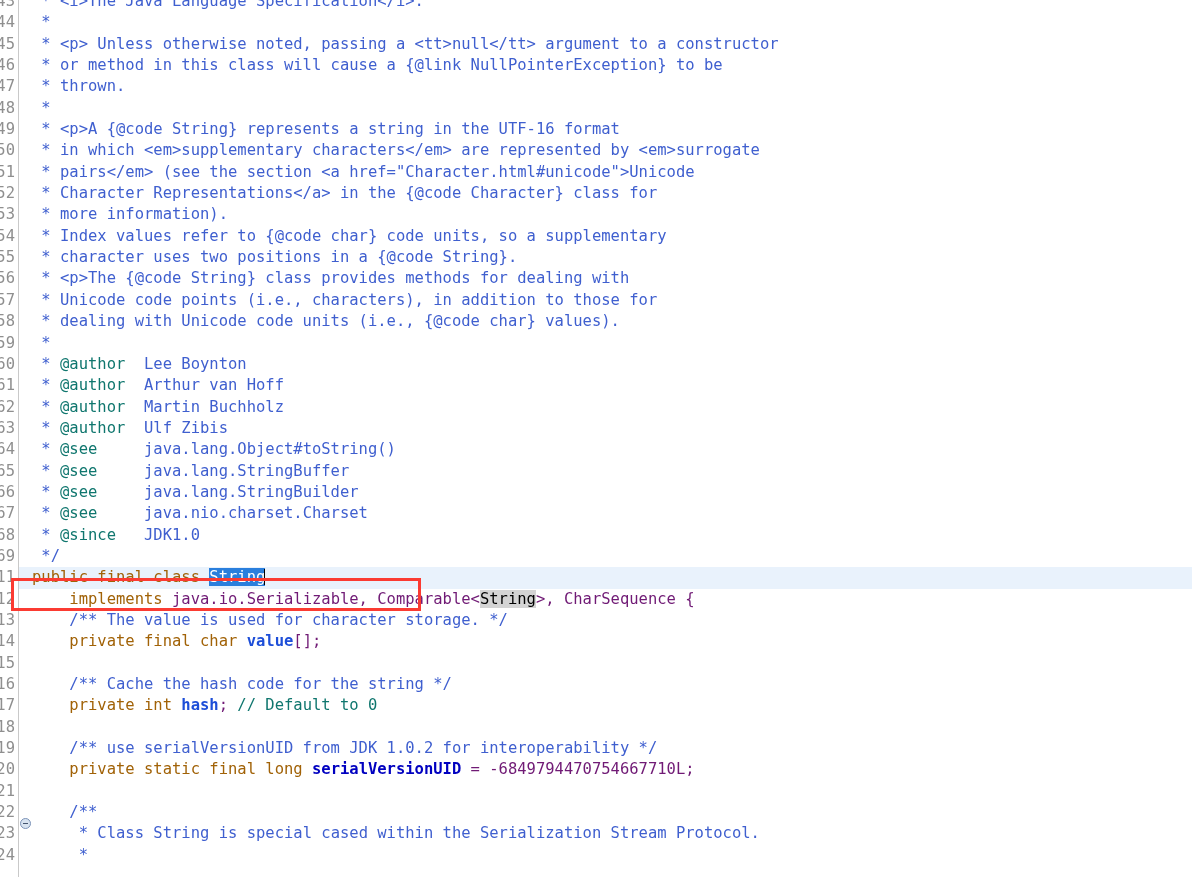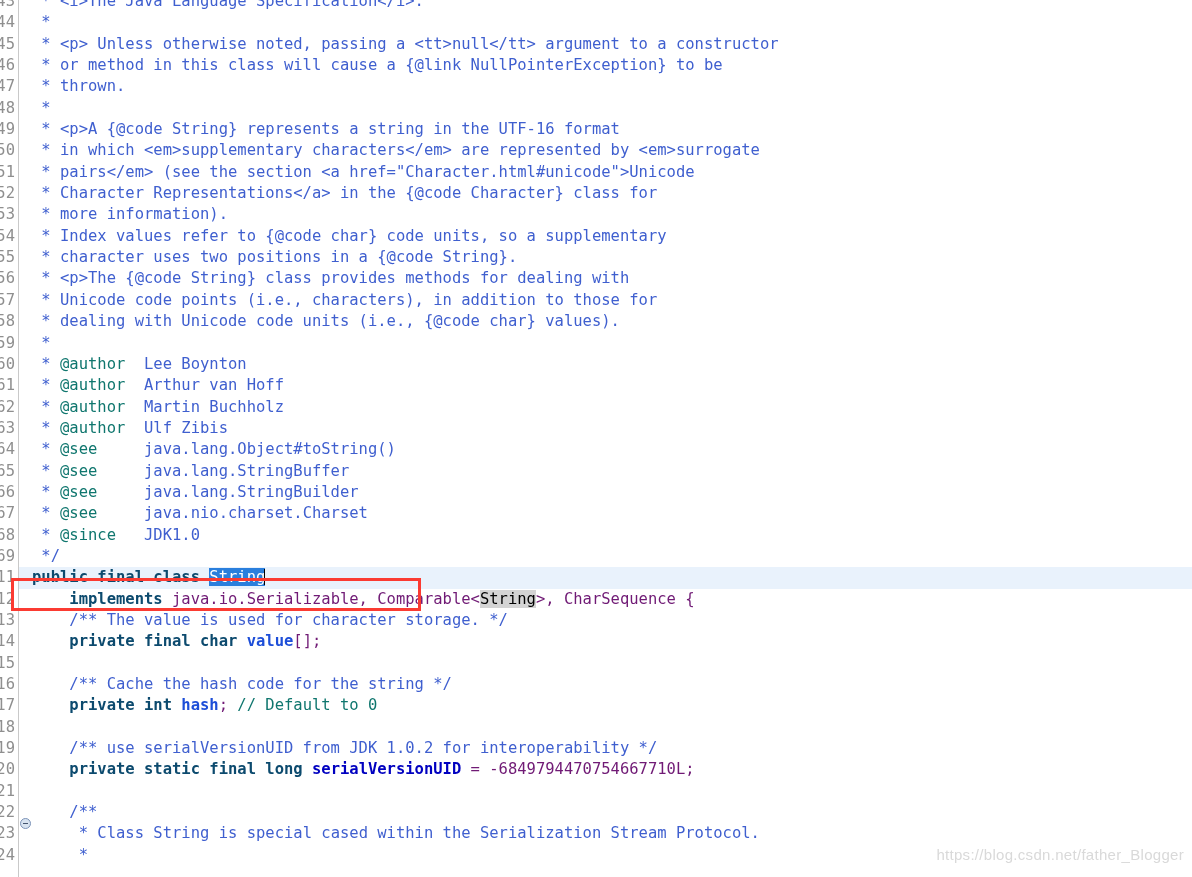--- a/index.html
+++ b/index.html
@@ -42,21 +42,21 @@
     position:absolute;left:19px;width:1173px;height:21.35px;
     background:#e9f2fc;z-index:1;
   }
   .sel{background:#2a7fdd;color:#ffffff;}
   .caret{display:inline-block;width:1px;height:16px;background:#000;
          vertical-align:-3px;margin-left:-1px;}
   .occ{background:#d4d4d4;}
   
   .cmt{color:#3f5fcf;}
   .cmt-tag{color:#0f766e;}
-  .kw{color:#0c4a6e;font-weight:bold;}
+  .kw{color:#a16207;font-weight:normal;}
   .fld{color:#1d4ed8;font-weight:bold;}
   .fld-i{color:#0000c0;font-weight:bold;}
   .lcmt{color:#0f766e;}
   .pln{color:#701a75;}
   
   .redbox{
     position:absolute;left:11px;top:578px;width:410px;height:33px;
     border:3px solid #fb3b32;box-sizing:border-box;z-index:8;
     pointer-events:none;
   }
@@ -75,16 +75,15 @@
   <div class="cur-line" style="top: 567.45px;"></div>
 
   <div class="gutter">
     <div class="gutter-nums" id="gutter-nums"><div>43</div><div>44</div><div>45</div><div>46</div><div>47</div><div>48</div><div>49</div><div>50</div><div>51</div><div>52</div><div>53</div><div>54</div><div>55</div><div>56</div><div>57</div><div>58</div><div>59</div><div>60</div><div>61</div><div>62</div><div>63</div><div>64</div><div>65</div><div>66</div><div>67</div><div>68</div><div>69</div><div>111</div><div>112</div><div>113</div><div>114</div><div>115</div><div>116</div><div>117</div><div>118</div><div>119</div><div>120</div><div>121</div><div>122</div><div>123</div><div>124</div></div>
   </div>
 
   <div class="code" id="code-lines"><div class="ln"><span class="cmt"> * &lt;i&gt;The Java Language Specification&lt;/i&gt;.</span></div><div class="ln"><span class="cmt"> *</span></div><div class="ln"><span class="cmt"> * &lt;p&gt; Unless otherwise noted, passing a &lt;tt&gt;null&lt;/tt&gt; argument to a constructor</span></div><div class="ln"><span class="cmt"> * or method in this class will cause a {@link NullPointerException} to be</span></div><div class="ln"><span class="cmt"> * thrown.</span></div><div class="ln"><span class="cmt"> *</span></div><div class="ln"><span class="cmt"> * &lt;p&gt;A {@code String} represents a string in the UTF-16 format</span></div><div class="ln"><span class="cmt"> * in which &lt;em&gt;supplementary characters&lt;/em&gt; are represented by &lt;em&gt;surrogate</span></div><div class="ln"><span class="cmt"> * pairs&lt;/em&gt; (see the section &lt;a href="Character.html#unicode"&gt;Unicode</span></div><div class="ln"><span class="cmt"> * Character Representations&lt;/a&gt; in the {@code Character} class for</span></div><div class="ln"><span class="cmt"> * more information).</span></div><div class="ln"><span class="cmt"> * Index values refer to {@code char} code units, so a supplementary</span></div><div class="ln"><span class="cmt"> * character uses two positions in a {@code String}.</span></div><div class="ln"><span class="cmt"> * &lt;p&gt;The {@code String} class provides methods for dealing with</span></div><div class="ln"><span class="cmt"> * Unicode code points (i.e., characters), in addition to those for</span></div><div class="ln"><span class="cmt"> * dealing with Unicode code units (i.e., {@code char} values).</span></div><div class="ln"><span class="cmt"> *</span></div><div class="ln"><span class="cmt"> * </span><span class="cmt-tag">@author</span><span class="cmt">  Lee Boynton</span></div><div class="ln"><span class="cmt"> * </span><span class="cmt-tag">@author</span><span class="cmt">  Arthur van Hoff</span></div><div class="ln"><span class="cmt"> * </span><span class="cmt-tag">@author</span><span class="cmt">  Martin Buchholz</span></div><div class="ln"><span class="cmt"> * </span><span class="cmt-tag">@author</span><span class="cmt">  Ulf Zibis</span></div><div class="ln"><span class="cmt"> * </span><span class="cmt-tag">@see</span><span class="cmt">     java.lang.Object#toString()</span></div><div class="ln"><span class="cmt"> * </span><span class="cmt-tag">@see</span><span class="cmt">     java.lang.StringBuffer</span></div><div class="ln"><span class="cmt"> * </span><span class="cmt-tag">@see</span><span class="cmt">     java.lang.StringBuilder</span></div><div class="ln"><span class="cmt"> * </span><span class="cmt-tag">@see</span><span class="cmt">     java.nio.charset.Charset</span></div><div class="ln"><span class="cmt"> * </span><span class="cmt-tag">@since</span><span class="cmt">   JDK1.0</span></div><div class="ln"><span class="cmt"> */</span></div><div class="ln"><span class="kw">public final class</span><span class="pln"> </span><span class="sel">String</span><span class="caret"></span></div><div class="ln"><span class="pln">    </span><span class="kw">implements</span><span class="pln"> java.io.Serializable, Comparable&lt;</span><span class="occ">String</span><span class="pln">&gt;, CharSequence {</span></div><div class="ln"><span class="pln">    </span><span class="cmt">/** The value is used for character storage. */</span></div><div class="ln"><span class="pln">    </span><span class="kw">private final char</span><span class="pln"> </span><span class="fld">value</span><span class="pln">[];</span></div><div class="ln"><span class="pln"></span></div><div class="ln"><span class="pln">    </span><span class="cmt">/** Cache the hash code for the string */</span></div><div class="ln"><span class="pln">    </span><span class="kw">private int</span><span class="pln"> </span><span class="fld">hash</span><span class="pln">; </span><span class="lcmt">// Default to 0</span></div><div class="ln"><span class="pln"></span></div><div class="ln"><span class="pln">    </span><span class="cmt">/** use serialVersionUID from JDK 1.0.2 for interoperability */</span></div><div class="ln"><span class="pln">    </span><span class="kw">private static final long</span><span class="pln"> </span><span class="fld-i">serialVersionUID</span><span class="pln"> = -6849794470754667710L;</span></div><div class="ln"><span class="pln"></span></div><div class="ln"><span class="pln">    </span><span class="cmt">/**</span></div><div class="ln"><span class="pln">     </span><span class="cmt">* Class String is special cased within the Serialization Stream Protocol.</span></div><div class="ln"><span class="pln">     </span><span class="cmt">*</span></div></div>
 
   <div class="redbox"></div>
 
-  <div class="watermark">https://blog.csdn.net/father_Blogger</div>
 
 <div class="fold" style="top: 818.3px;"></div>
   </div>
 
 </body></html>

